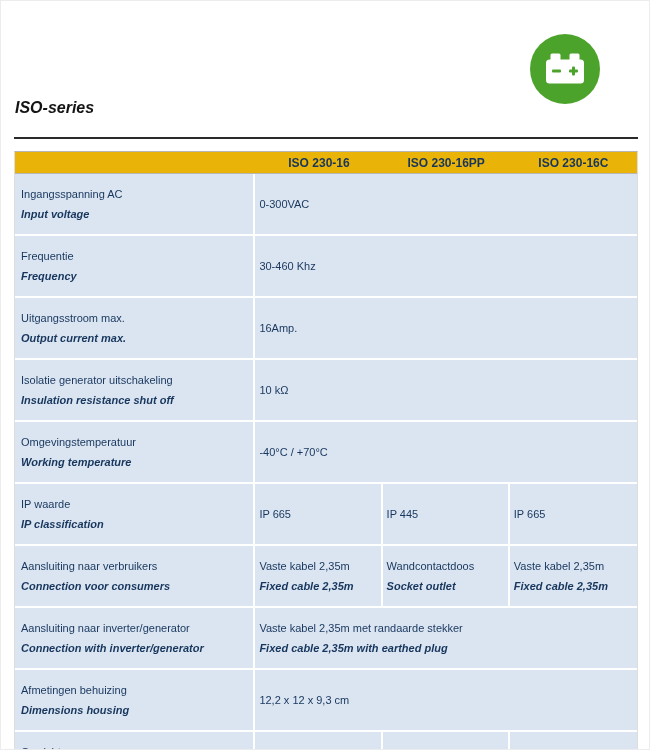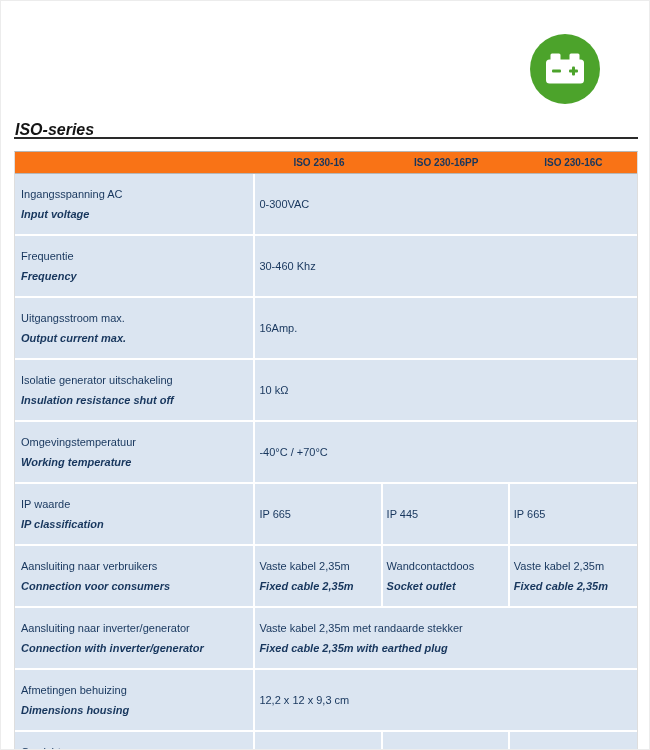--- a/index.html
+++ b/index.html
@@ -19,21 +19,21 @@
   .logo {
     position: absolute;
     top: 32px; right: 48px;
     width: 72px; height: 72px;
   }
   .logo .disc { fill: var(--green, #4ca32b); }
   .logo .batt { fill: #ffffff; }
   .logo .mark { fill: var(--green, #4ca32b); }
   .title {
     position: absolute;
-    top: 120px; left: 14px;
+    top: 98px; left: 14px;
     margin: 0;
     font-size: 16px;
     font-weight: bold;
     font-style: italic;
     color: #141414;
   }
   .divider {
     position: absolute;
     top: 136px; left: 13px;
     width: 624px; height: 0;
@@ -52,23 +52,23 @@
     border-spacing: 0;
     table-layout: fixed;
     width: 100%;
     color: var(--navy, #17365d);
     font-size: 11px;
   }
   col.c-label { width: 240px; }
   col.c-val { width: 127px; }
   th {
     height: 22px;
-    background: #f97316;
+    background: #eab308;
     font-weight: bold;
-    font-size: 10px;
+    font-size: 12px;
     text-align: center;
     border-bottom: 1px solid #b6b6b6;
     color: var(--navy, #17365d);
   }
   td {
     background: var(--cellbg, #dbe5f1);
     height: 46px;
     vertical-align: middle;
     border-bottom: 2px solid #ffffff;
     border-right: 2px solid #ffffff;

